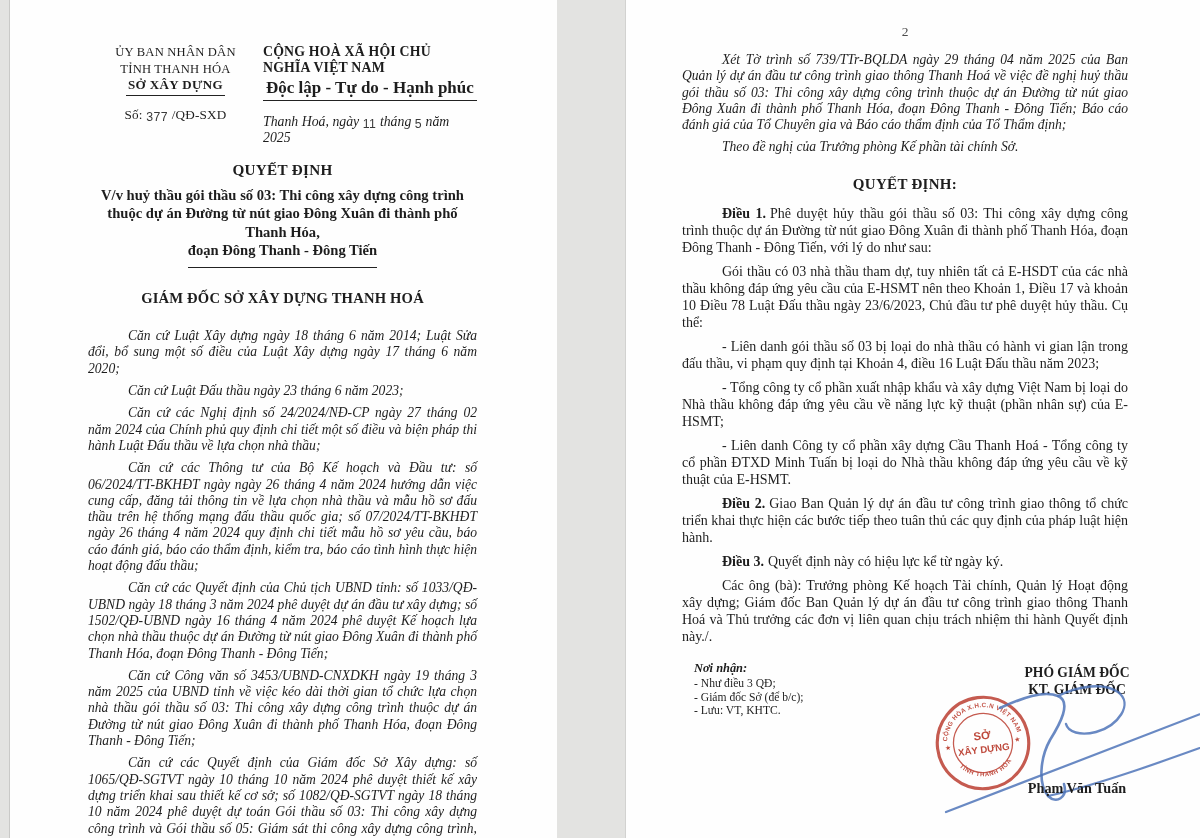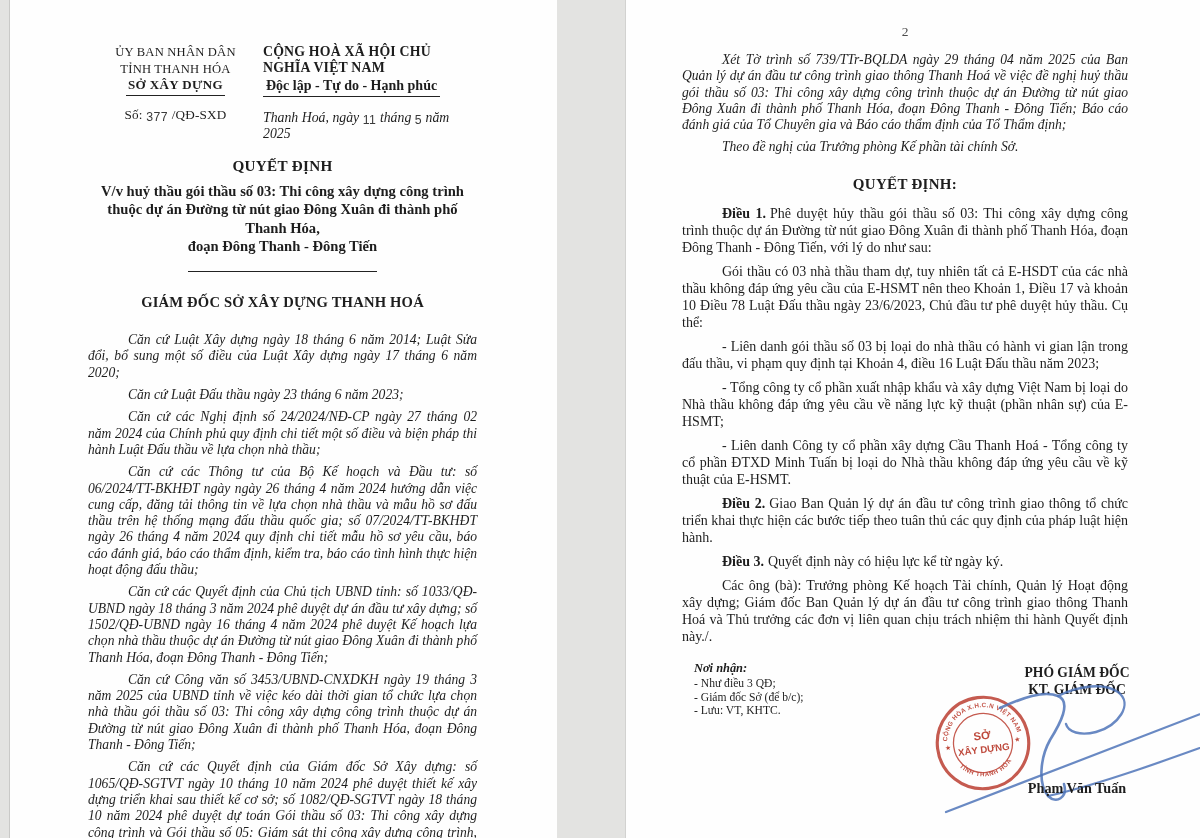--- a/index.html
+++ b/index.html
@@ -17,27 +17,27 @@
   .page-right{left:625px;width:575px;border-left:1px solid #d2d2d0;padding:24px 72px 0 56px;}
 
   
   .p1-header{display:flex;align-items:flex-start;}
   .issuer{width:175px;text-align:center;font-size:12.6px;line-height:16.5px;letter-spacing:.2px;}
   .issuer .org{font-weight:bold;display:inline-block;border-bottom:1.2px solid #222;padding:0 2px 1.5px;font-size:13px;letter-spacing:.4px;}
   .doc-number{margin-top:11px;font-size:13.2px;text-align:center;}
   .fillin{font-family:"Liberation Sans","DejaVu Sans",sans-serif;font-style:normal;font-size:12.3px;color:#3a3a3a;position:relative;top:1.5px;letter-spacing:.5px;}
   .motto{flex:1;font-weight:bold;}
   .motto .nation{font-size:13.8px;letter-spacing:.2px;}
-  .motto .slogan{display:inline-block;font-size:14px;margin-top:2px;border-bottom:1.3px solid #222;padding:0 3px 2px;}
+  .motto .slogan{display:inline-block;font-size:17px;margin-top:2px;border-bottom:1.3px solid #222;padding:0 3px 2px;}
   .date-line{margin-top:13px;font-style:italic;font-weight:normal;font-size:13.8px;}
 
   
   .doc-title{text-align:center;font-weight:bold;font-size:15.2px;margin-top:15px;letter-spacing:.3px;}
   .doc-subtitle{text-align:center;font-weight:bold;font-size:14.6px;line-height:18.3px;margin-top:7px;}
-  .doc-subtitle .u{display:inline-block;border-bottom:1.3px solid #222;padding-bottom:16px;}
+  .doc-subtitle .u{display:inline-block;border-bottom:1.3px solid #222;padding-bottom:8px;}
   .authority{text-align:center;font-weight:bold;font-size:14.6px;margin-top:22px;margin-bottom:21px;letter-spacing:.2px;}
 
   
   p.cancu, p.intro{
     margin:6px 0 0;font-style:italic;font-size:13.6px;line-height:16.3px;
     text-align:justify;text-indent:40px;
   }
   p.body-p{
     margin:7px 0 0;font-size:14px;line-height:17px;
     text-align:justify;text-indent:40px;

